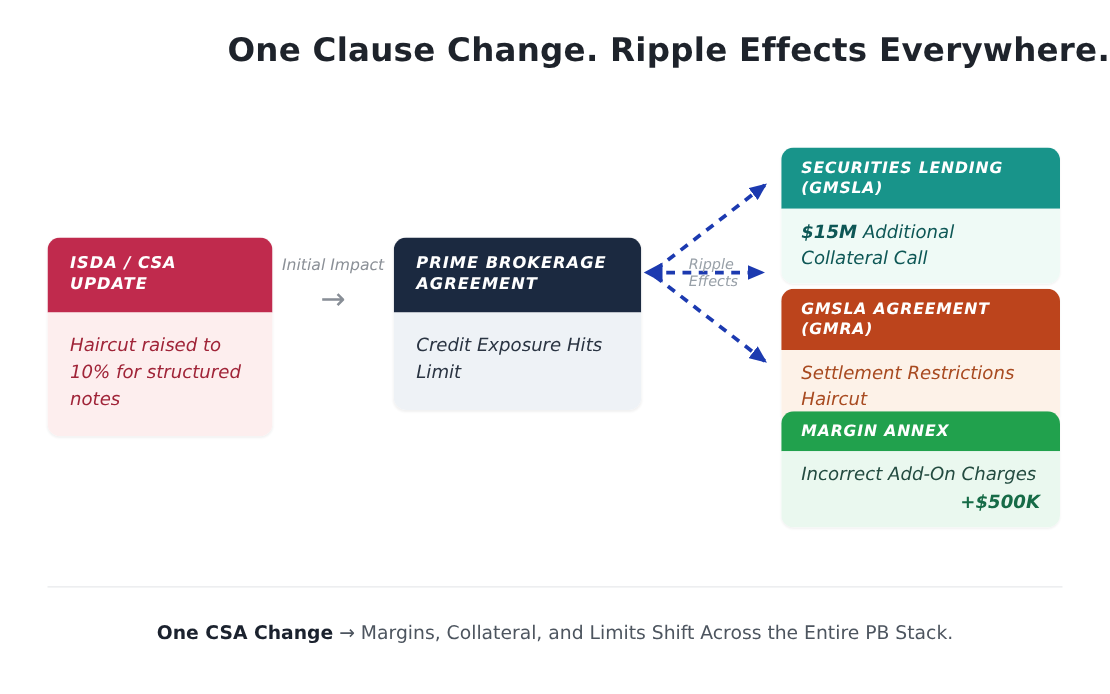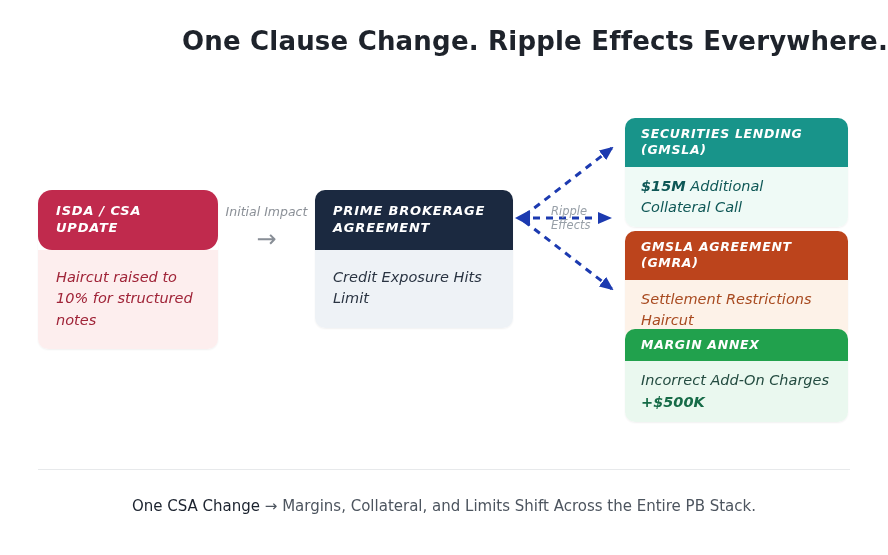--- a/index.html
+++ b/index.html
@@ -10,21 +10,21 @@
          font-size:26px;font-weight:700;color:#1e232b;letter-spacing:.2px;}
 
   .card{position:absolute;border-radius:10px;overflow:hidden;
         box-shadow:0 1px 2px rgba(0,0,0,.06);font-style:italic;}
   .card .hdr{color:#ffffff;font-weight:700;font-size:13px;letter-spacing:.8px;
              line-height:1.3;padding:13px 18px;}
   .card .bod{font-size:14.5px;line-height:1.48;padding:17px 18px;}
 
   
   .src{left:38px;top:190px;width:180px;}
-  .src .hdr{background:#c02a4d;min-height:31px;border-radius:14px;}
+  .src .hdr{background:#c02a4d;min-height:31px;}
   .src .bod{background:#fdeeee;color:#a02438;min-height:65px;}
 
   
   .impact{position:absolute;left:218px;top:204px;width:97px;text-align:center;}
   .impact .lbl{font-style:italic;font-size:12.5px;color:#8b9097;}
   .impact .arr{font-size:24px;color:#888e96;margin-top:8px;line-height:1;}
 
   
   .hub{left:315px;top:190px;width:198px;}
   .hub .hdr{background:#1b2940;min-height:31px;}
@@ -41,26 +41,26 @@
   .eff .bod{padding:9px 16px;}
   .eff1{top:118px;}
   .eff1 .hdr{background:#18948a;min-height:32px;}
   .eff1 .bod{background:#effaf6;color:#0e5756;min-height:42px;}
   .eff2{top:231px;}
   .eff2 .hdr{background:#bc441c;min-height:17px;}
   .eff2 .bod{background:#fdf2e8;color:#a84a20;min-height:42px;}
   .eff3{top:329px;}
   .eff3 .hdr{background:#21a14d;min-height:16px;}
   .eff3 .bod{background:#eaf8ef;color:#234b40;min-height:42px;}
-  .hl{font-weight:700;}
+  .hl{font-weight:700;text-align:right;}
   .eff3 .hl{color:#166b47;}
 
   .divider{position:absolute;left:38px;top:469px;width:812px;height:1px;background:#e7e9eb;}
   .footer{position:absolute;left:0;top:497px;width:100%;text-align:center;font-size:15px;color:#4d555f;}
-  .footer .b{font-weight:400;color:#1b222e;}
+  .footer .b{font-weight:700;color:#1b222e;}
 </style>
 </head>
 <body>
 
 <div class="canvas">
 
   <div class="title">One Clause Change. Ripple Effects Everywhere.</div>
 
   <div class="card src">
     <div class="hdr">ISDA / CSA UPDATE</div>

